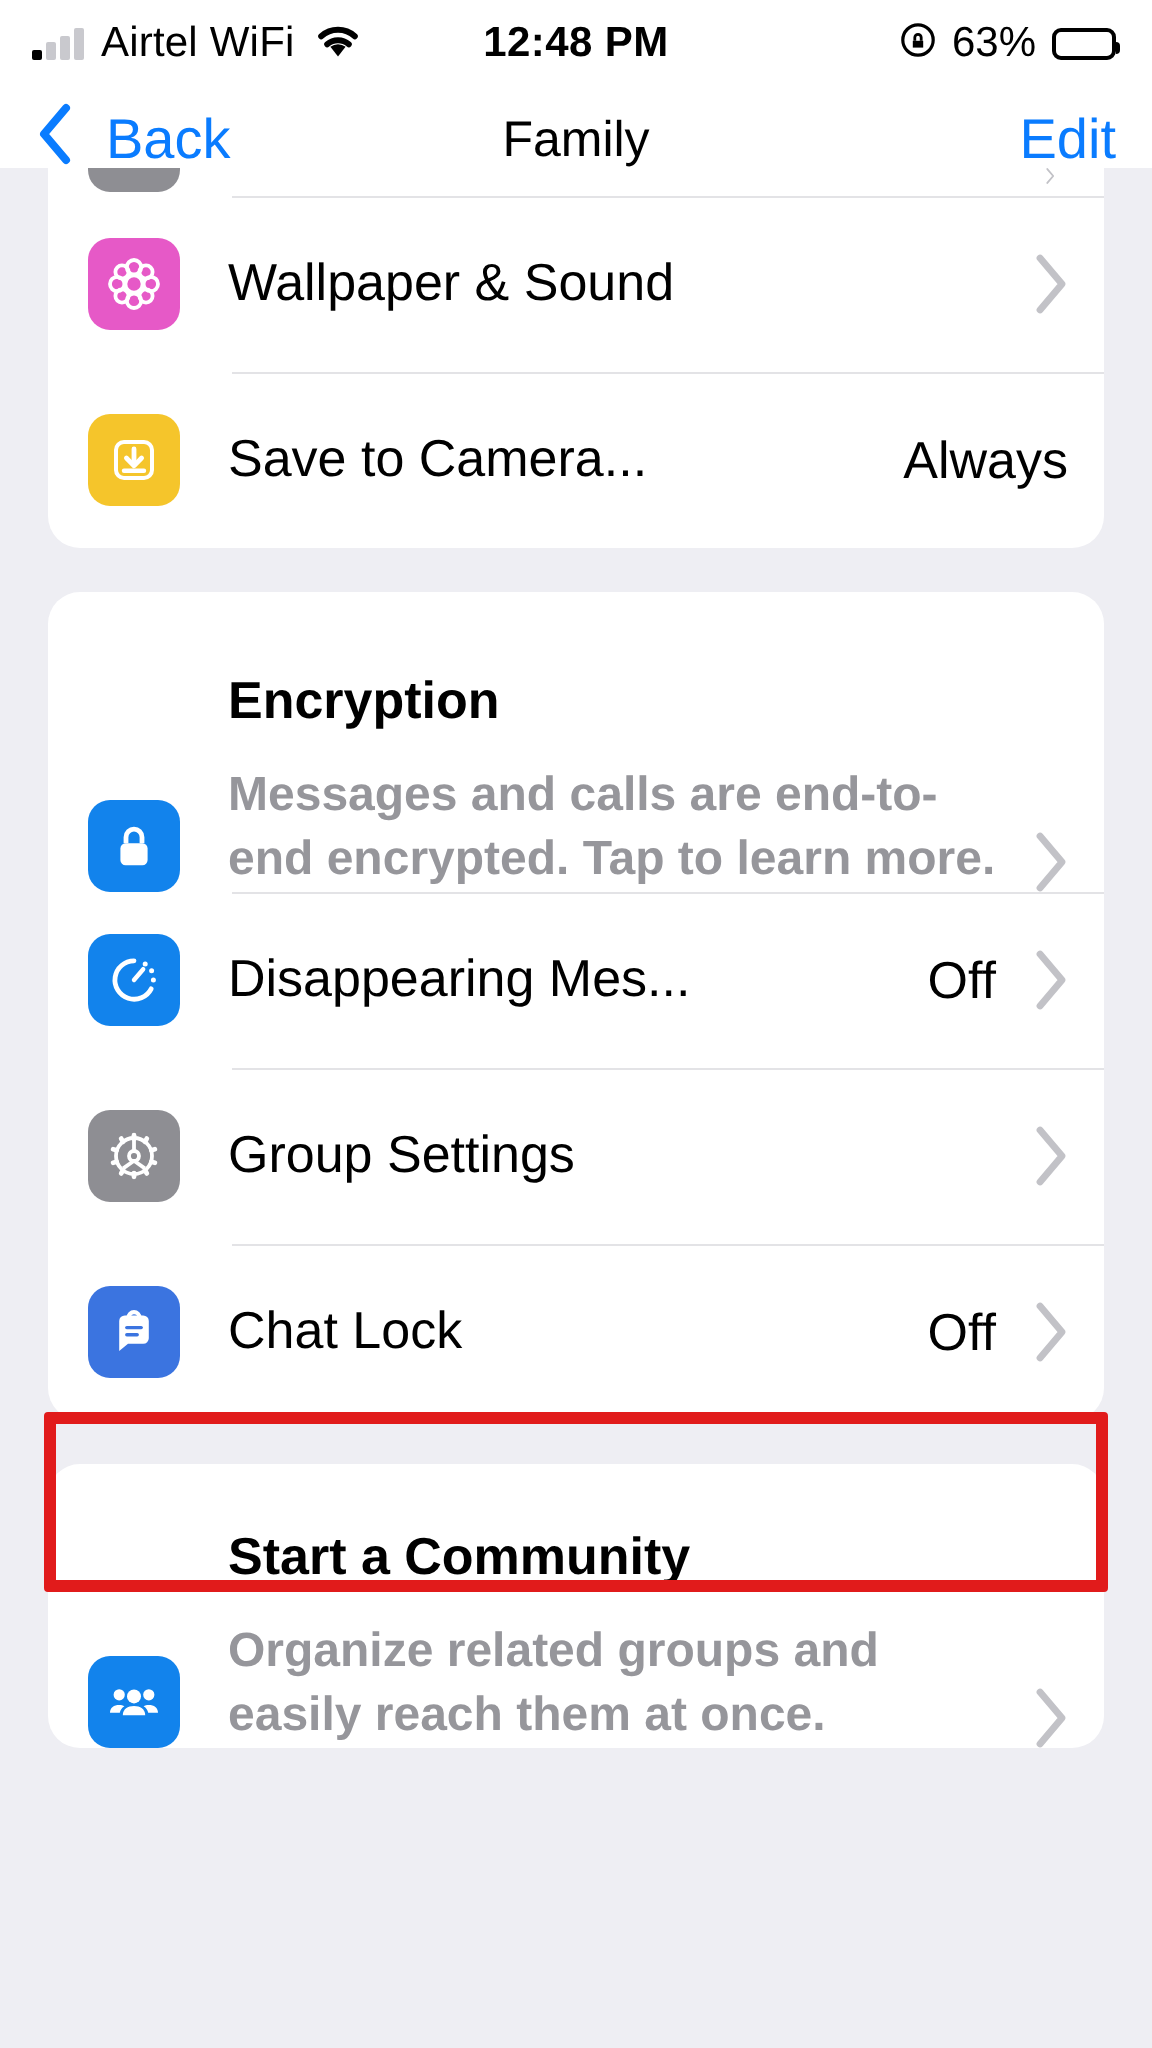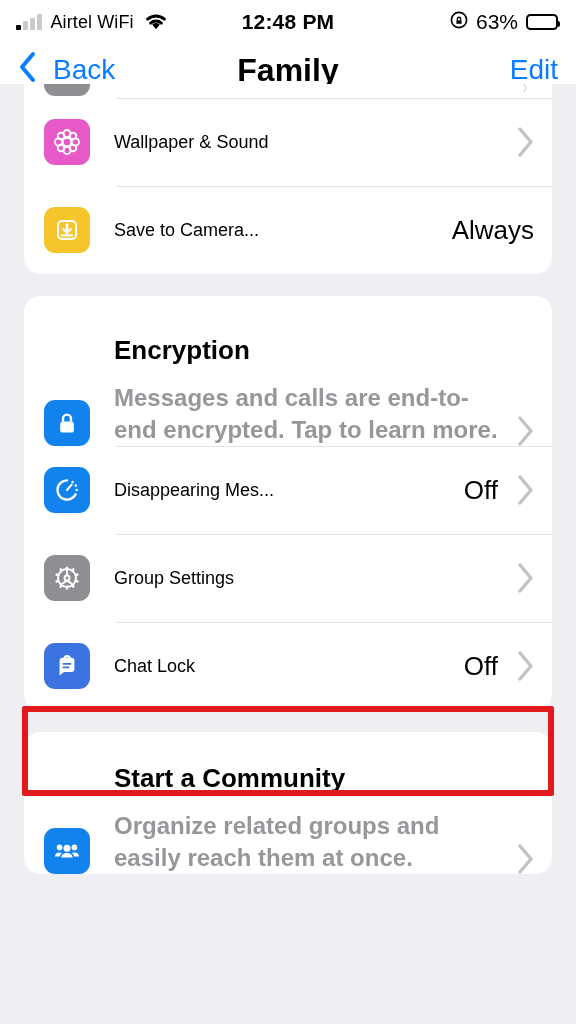--- a/index.html
+++ b/index.html
@@ -23,21 +23,21 @@
     height: 44px;
     background: #ffffff;
     display: flex; align-items: center;
     padding: 0 18px 0 16px;
   }
   .sb-left { display: flex; align-items: center; gap: 9px; flex: 1 1 0; }
   .sb-center { position: absolute; left: 0; right: 0; text-align: center;
                font-size: 21px; font-weight: bold; color: #000; letter-spacing: .2px; }
   .sb-right { display: flex; align-items: center; gap: 8px; flex: 1 1 0;
               justify-content: flex-end; position: relative; z-index: 2; }
-  .carrier { font-size: 18px; color: #000; letter-spacing: .1px; text-align: right; }
+  .carrier { font-size: 21px; color: #000; letter-spacing: .1px; text-align: right; }
   .sig { display: flex; align-items: flex-end; gap: 2.5px; height: 16px; }
   .sig i { display: block; width: 4.5px; background: #c9c9ce; border-radius: 1px; }
   .sig i.on { background: #000; }
   .sig i:nth-child(1) { height: 5px; }
   .sig i:nth-child(2) { height: 9px; }
   .sig i:nth-child(3) { height: 12.5px; }
   .sig i:nth-child(4) { height: 16px; }
   .batt-pct { font-size: 21px; color: #000; }
   .batt {
     width: 32px; height: 16px; border: 2px solid #000; border-radius: 4.5px;
@@ -50,21 +50,21 @@
   .batt .fill { height: 100%; background: #000; border-radius: 2px; }
 
   
   #nav-bar {
     position: relative; height: 52px; background: #ffffff;
     display: flex; align-items: center; padding: 0 18px;
   }
   #nav-back { display: flex; align-items: center; gap: 17px; color: #0a7cff;
               font-size: 28px; cursor: pointer; }
   #nav-title { position: absolute; left: 0; right: 0; text-align: center;
-               font-size: 32px; font-weight: bold; color: #000; }
+               font-size: 25px; font-weight: normal; color: #000; }
   #nav-edit { margin-left: auto; color: #0a7cff; font-size: 28px;
               position: relative; z-index: 2; cursor: pointer; }
 
   
   #content { position: relative; height: 928px; background: #eeeef3;
              padding: 0 24px; }
   .card {
     background: #fff; border-radius: 16px; overflow: hidden;
     margin-bottom: 22px;
   }
@@ -72,21 +72,21 @@
 
   .row { display: flex; align-items: center; min-height: 88px;
          padding: 0 18px 0 20px; position: relative; cursor: pointer; }
   .row + .row::before {
     content: ""; position: absolute; left: 92px; right: 0; top: 0;
     height: 1px; background: #e3e3e6;
   }
   .row-icon { width: 46px; height: 46px; border-radius: 11px; flex: 0 0 46px;
               display: flex; align-items: center; justify-content: center; }
   .row-body { flex: 1 1 auto; padding-left: 24px; min-width: 0; }
-  .row-title { font-size: 18px; color: #000; line-height: 1.12;
+  .row-title { font-size: 26px; color: #000; line-height: 1.12;
                white-space: nowrap; overflow: hidden; }
   .row-sub { font-size: 24px; color: #96969b; line-height: 1.33; margin-top: 17px; }
   .row-value { font-size: 26px; color: #000000; white-space: nowrap;
                padding-left: 10px; }
   .chev { flex: 0 0 auto; width: 24px; display: flex; justify-content: flex-end;
           margin-left: 12px; }
   .chev svg { display: block; }
   .tall { min-height: 150px; align-items: flex-end; font-weight: bold; }
   .tall .row-title { font-size: 26px; margin-bottom: 2px; }
   .row-cut { min-height: 14px; padding-top: 0; align-items: flex-start; }

